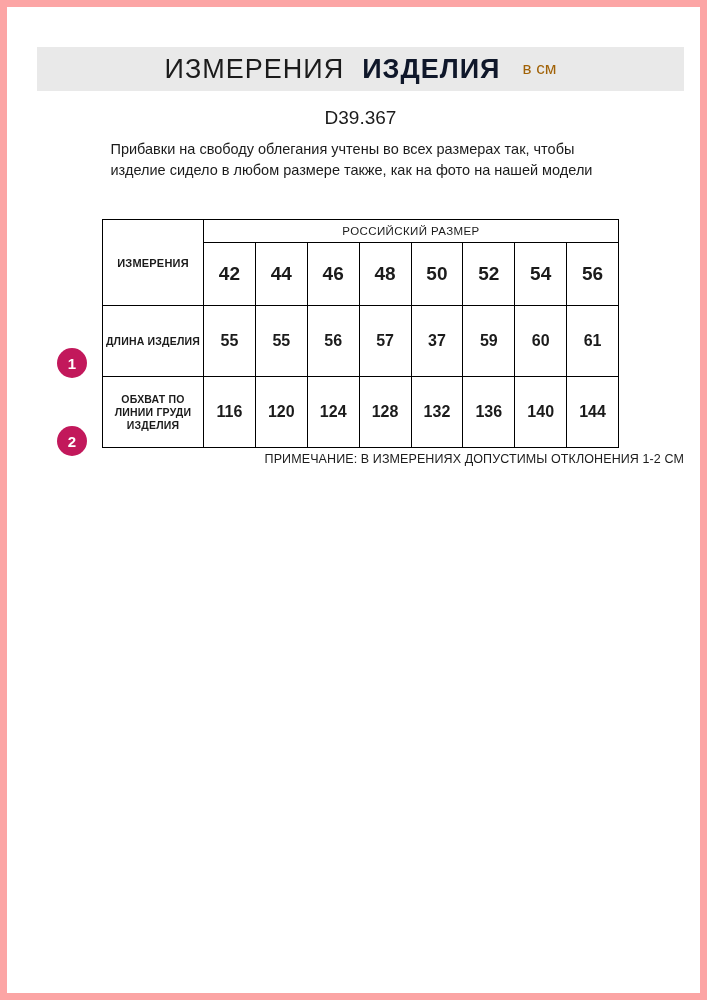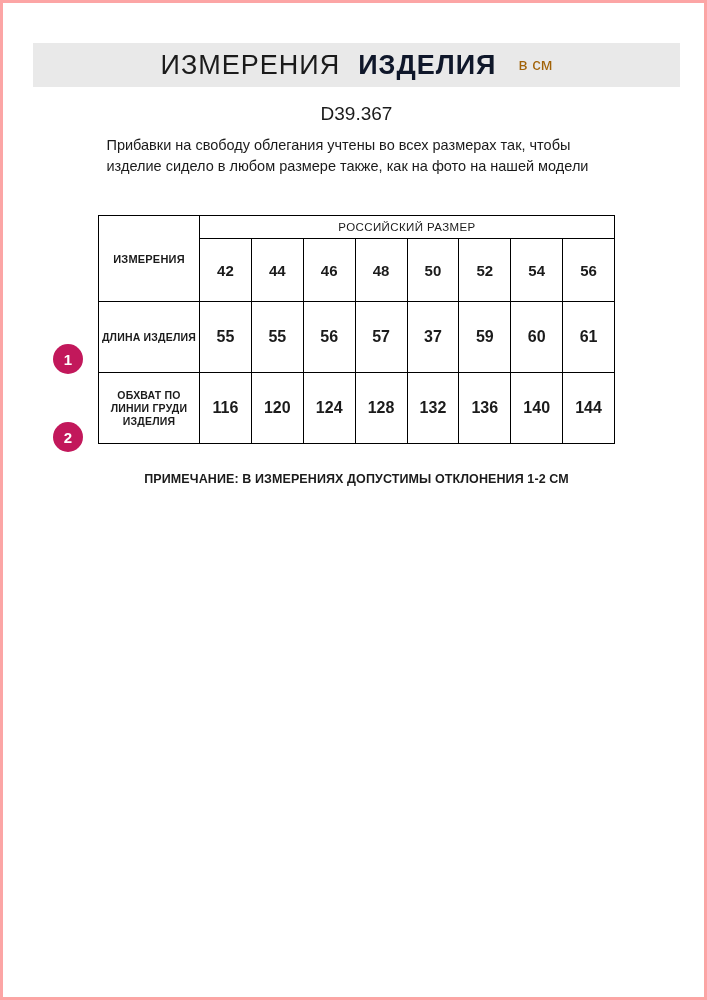--- a/index.html
+++ b/index.html
@@ -14,21 +14,21 @@
     color: #1b1b1b;
     position: relative;
     overflow: hidden;
   }
   .page {
     position: absolute;
     left: 0; top: 0;
     width: 707px;
     height: 1000px;
     box-sizing: border-box;
-    border: 3px solid #fca5a5;
+    border: 7px solid #fca5a5;
     background: #ffffff;
   }
   .content {
     position: absolute;
     left: 30px;
     top: 40px;
     width: 647px;
   }
 
   
@@ -101,21 +101,21 @@
     height: 22px;
   }
   .col-label {
     width: 100px;
     font-size: 11px;
     font-weight: 700;
     line-height: 14px;
     letter-spacing: 0.2px;
   }
   .size-cell {
-    font-size: 15px;
+    font-size: 19px;
     font-weight: 700;
     height: 62px;
     margin-top: 37px;
   }
   .row-label {
     font-size: 10.5px;
     font-weight: 700;
     line-height: 13px;
     letter-spacing: 0.2px;
     padding: 6px 8px;
@@ -139,24 +139,24 @@
     font-weight: 700;
     display: flex;
     align-items: center;
     justify-content: center;
   }
   .marker-1 { top: 129px; }
   .marker-2 { top: 207px; }
 
   
   .note {
-    margin-top: 28px;
-    text-align: center;
+    margin-top: 4px;
+    text-align: right;
     font-size: 12.5px;
-    font-weight: 700;
+    font-weight: 400;
     letter-spacing: 0.1px;
     color: #1b1b1b;
   }
 </style>
 </head>
 <body>
 
 <div class="page">
   <div class="content">
 

